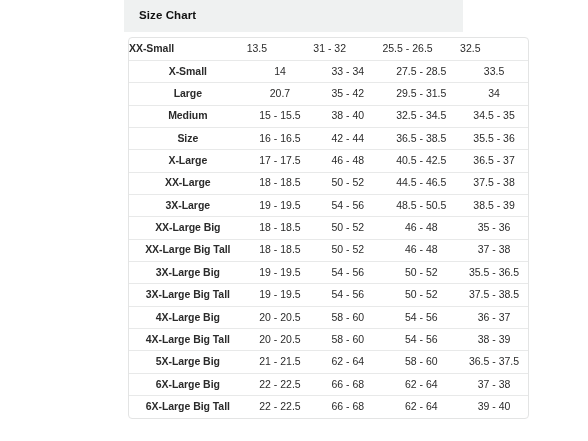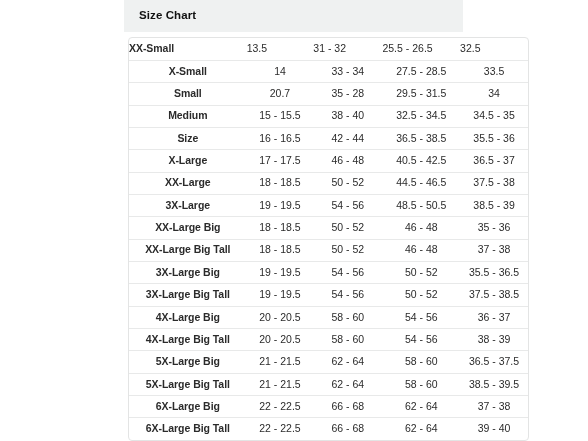--- a/index.html
+++ b/index.html
@@ -103,23 +103,23 @@
             <td class="c-v4">32.5</td>
           </tr>
           <tr>
             <td class="c-label">X-Small</td>
             <td class="c-v1">14</td>
             <td class="c-v2">33 - 34</td>
             <td class="c-v3">27.5 - 28.5</td>
             <td class="c-v4">33.5</td>
           </tr>
           <tr>
-            <td class="c-label">Small</td>
+            <td class="c-label">Large</td>
             <td class="c-v1">20.7</td>
-            <td class="c-v2">35 - 28</td>
+            <td class="c-v2">35 - 42</td>
             <td class="c-v3">29.5 - 31.5</td>
             <td class="c-v4">34</td>
           </tr>
           <tr>
             <td class="c-label">Medium</td>
             <td class="c-v1">15 - 15.5</td>
             <td class="c-v2">38 - 40</td>
             <td class="c-v3">32.5 - 34.5</td>
             <td class="c-v4">34.5 - 35</td>
           </tr>
@@ -194,27 +194,20 @@
             <td class="c-v4">38 - 39</td>
           </tr>
           <tr>
             <td class="c-label">5X-Large Big</td>
             <td class="c-v1">21 - 21.5</td>
             <td class="c-v2">62 - 64</td>
             <td class="c-v3">58 - 60</td>
             <td class="c-v4">36.5 - 37.5</td>
           </tr>
           <tr>
-            <td class="c-label">5X-Large Big Tall</td>
-            <td class="c-v1">21 - 21.5</td>
-            <td class="c-v2">62 - 64</td>
-            <td class="c-v3">58 - 60</td>
-            <td class="c-v4">38.5 - 39.5</td>
-          </tr>
-          <tr>
             <td class="c-label">6X-Large Big</td>
             <td class="c-v1">22 - 22.5</td>
             <td class="c-v2">66 - 68</td>
             <td class="c-v3">62 - 64</td>
             <td class="c-v4">37 - 38</td>
           </tr>
           <tr>
             <td class="c-label">6X-Large Big Tall</td>
             <td class="c-v1">22 - 22.5</td>
             <td class="c-v2">66 - 68</td>

